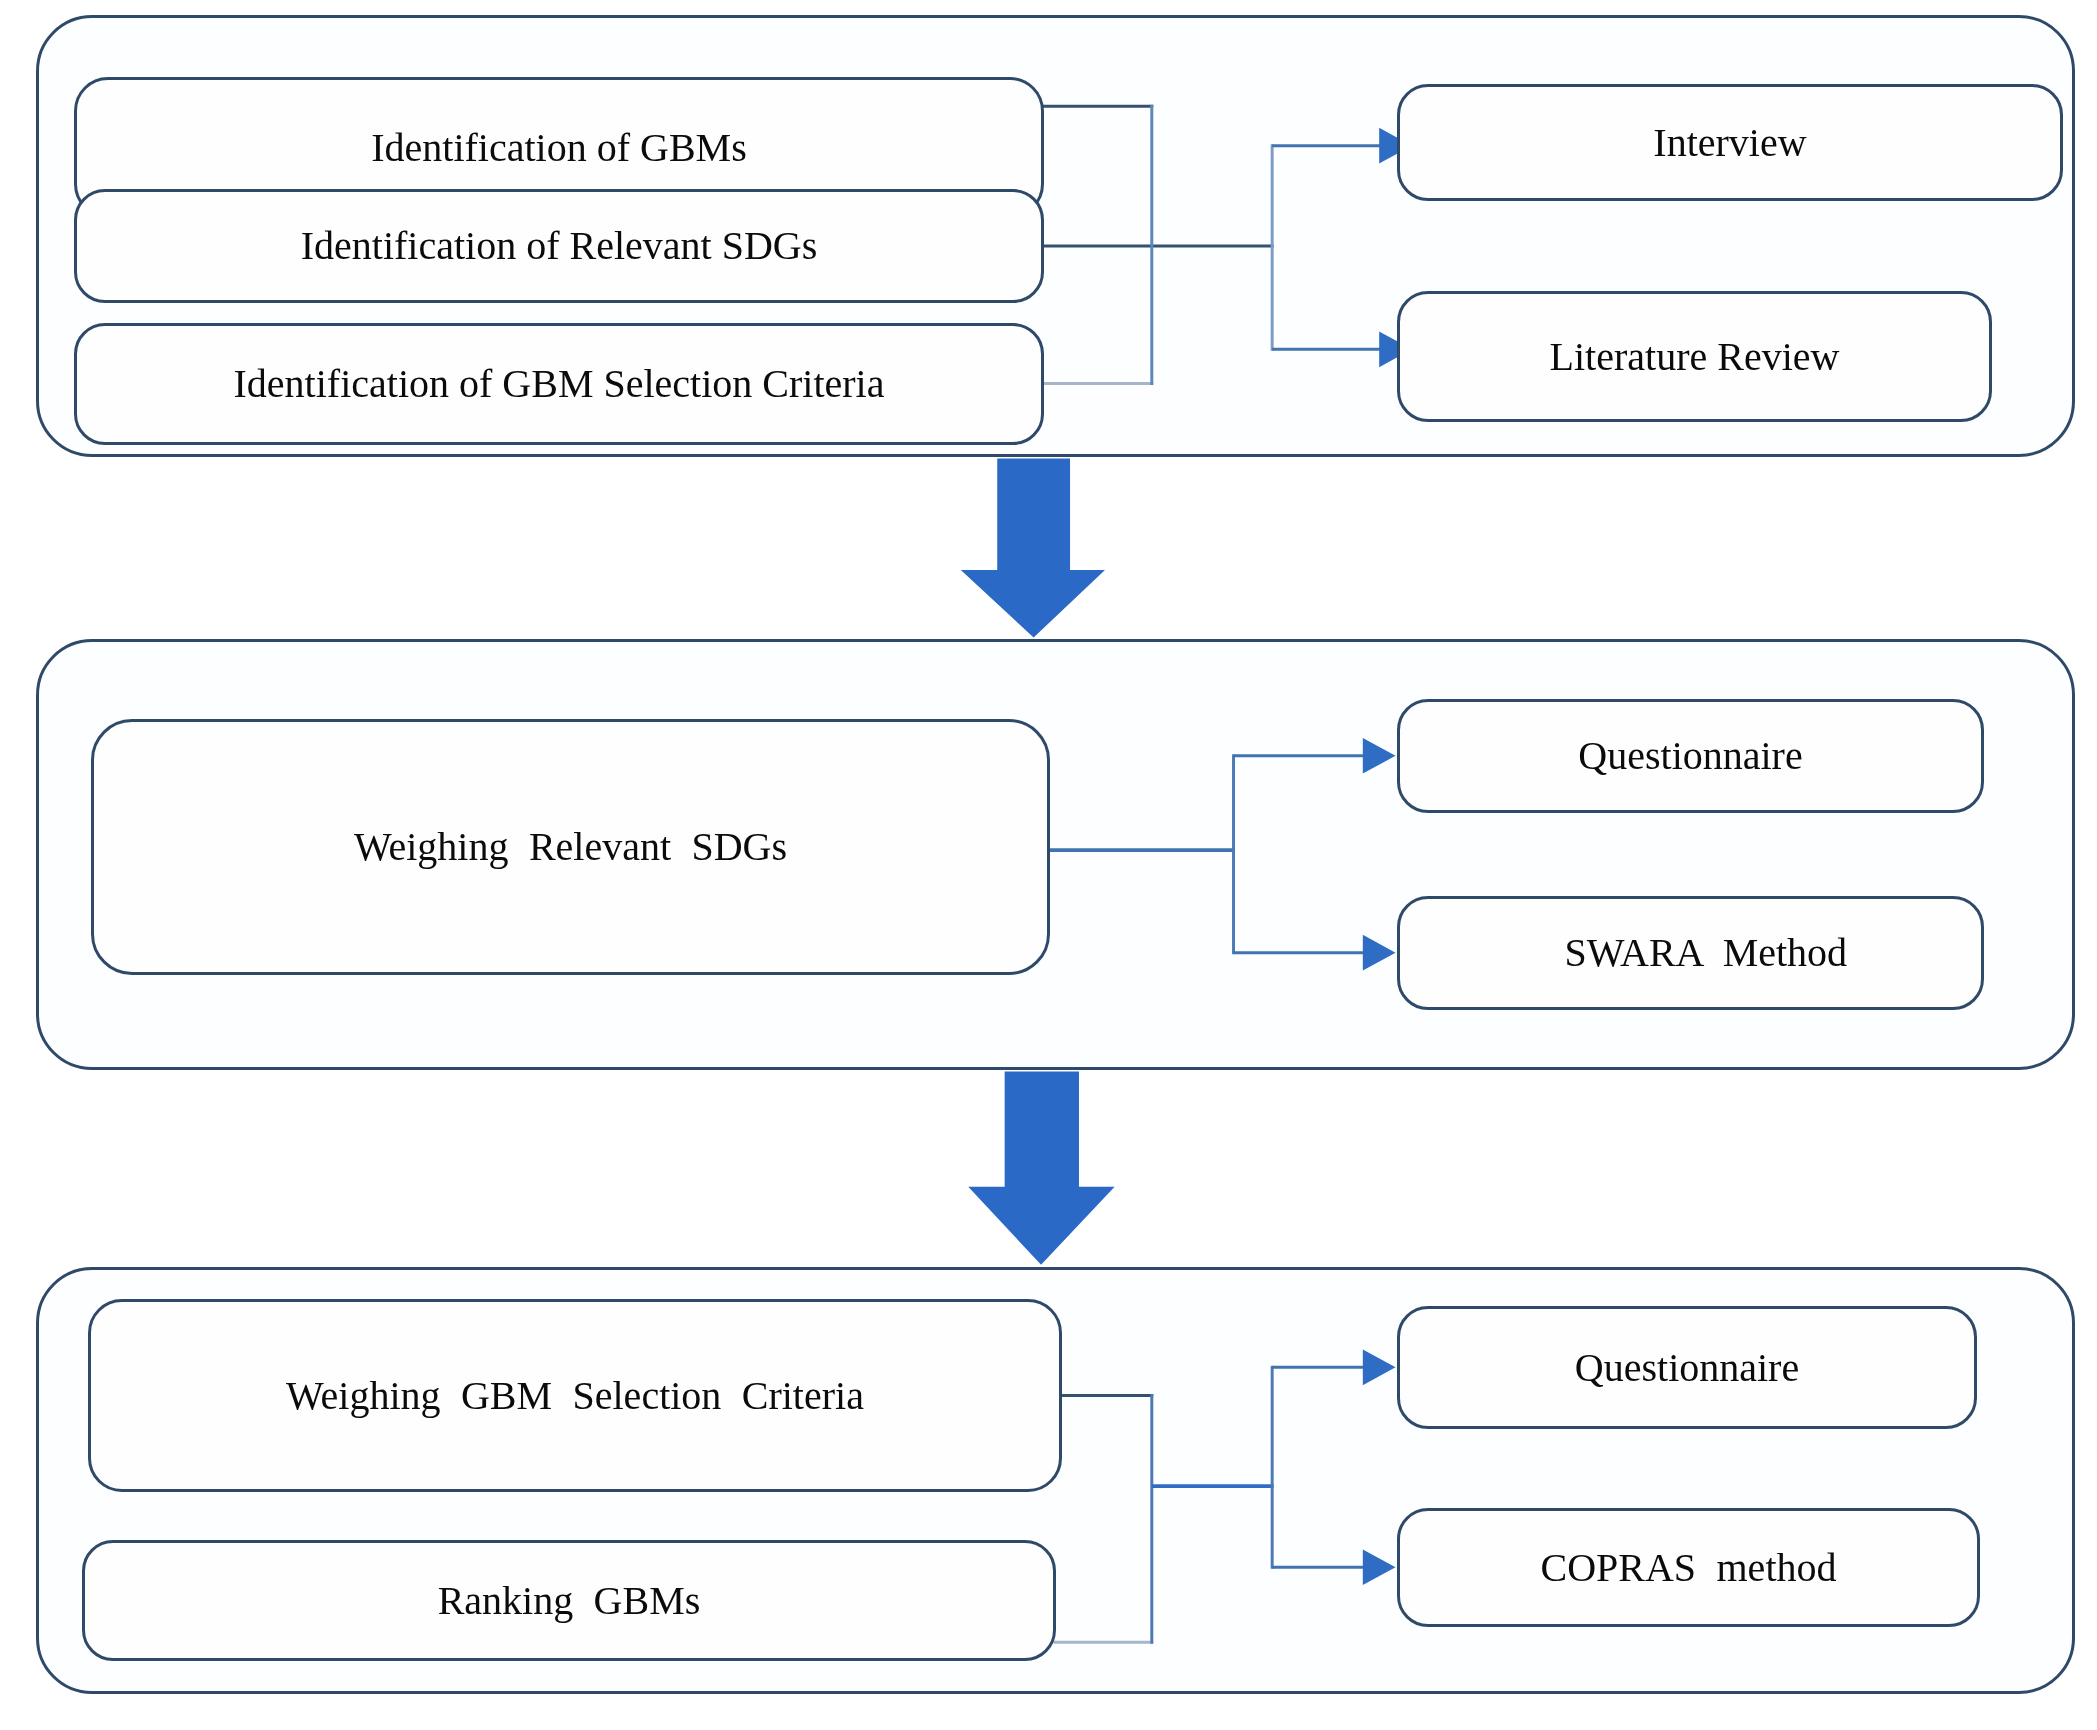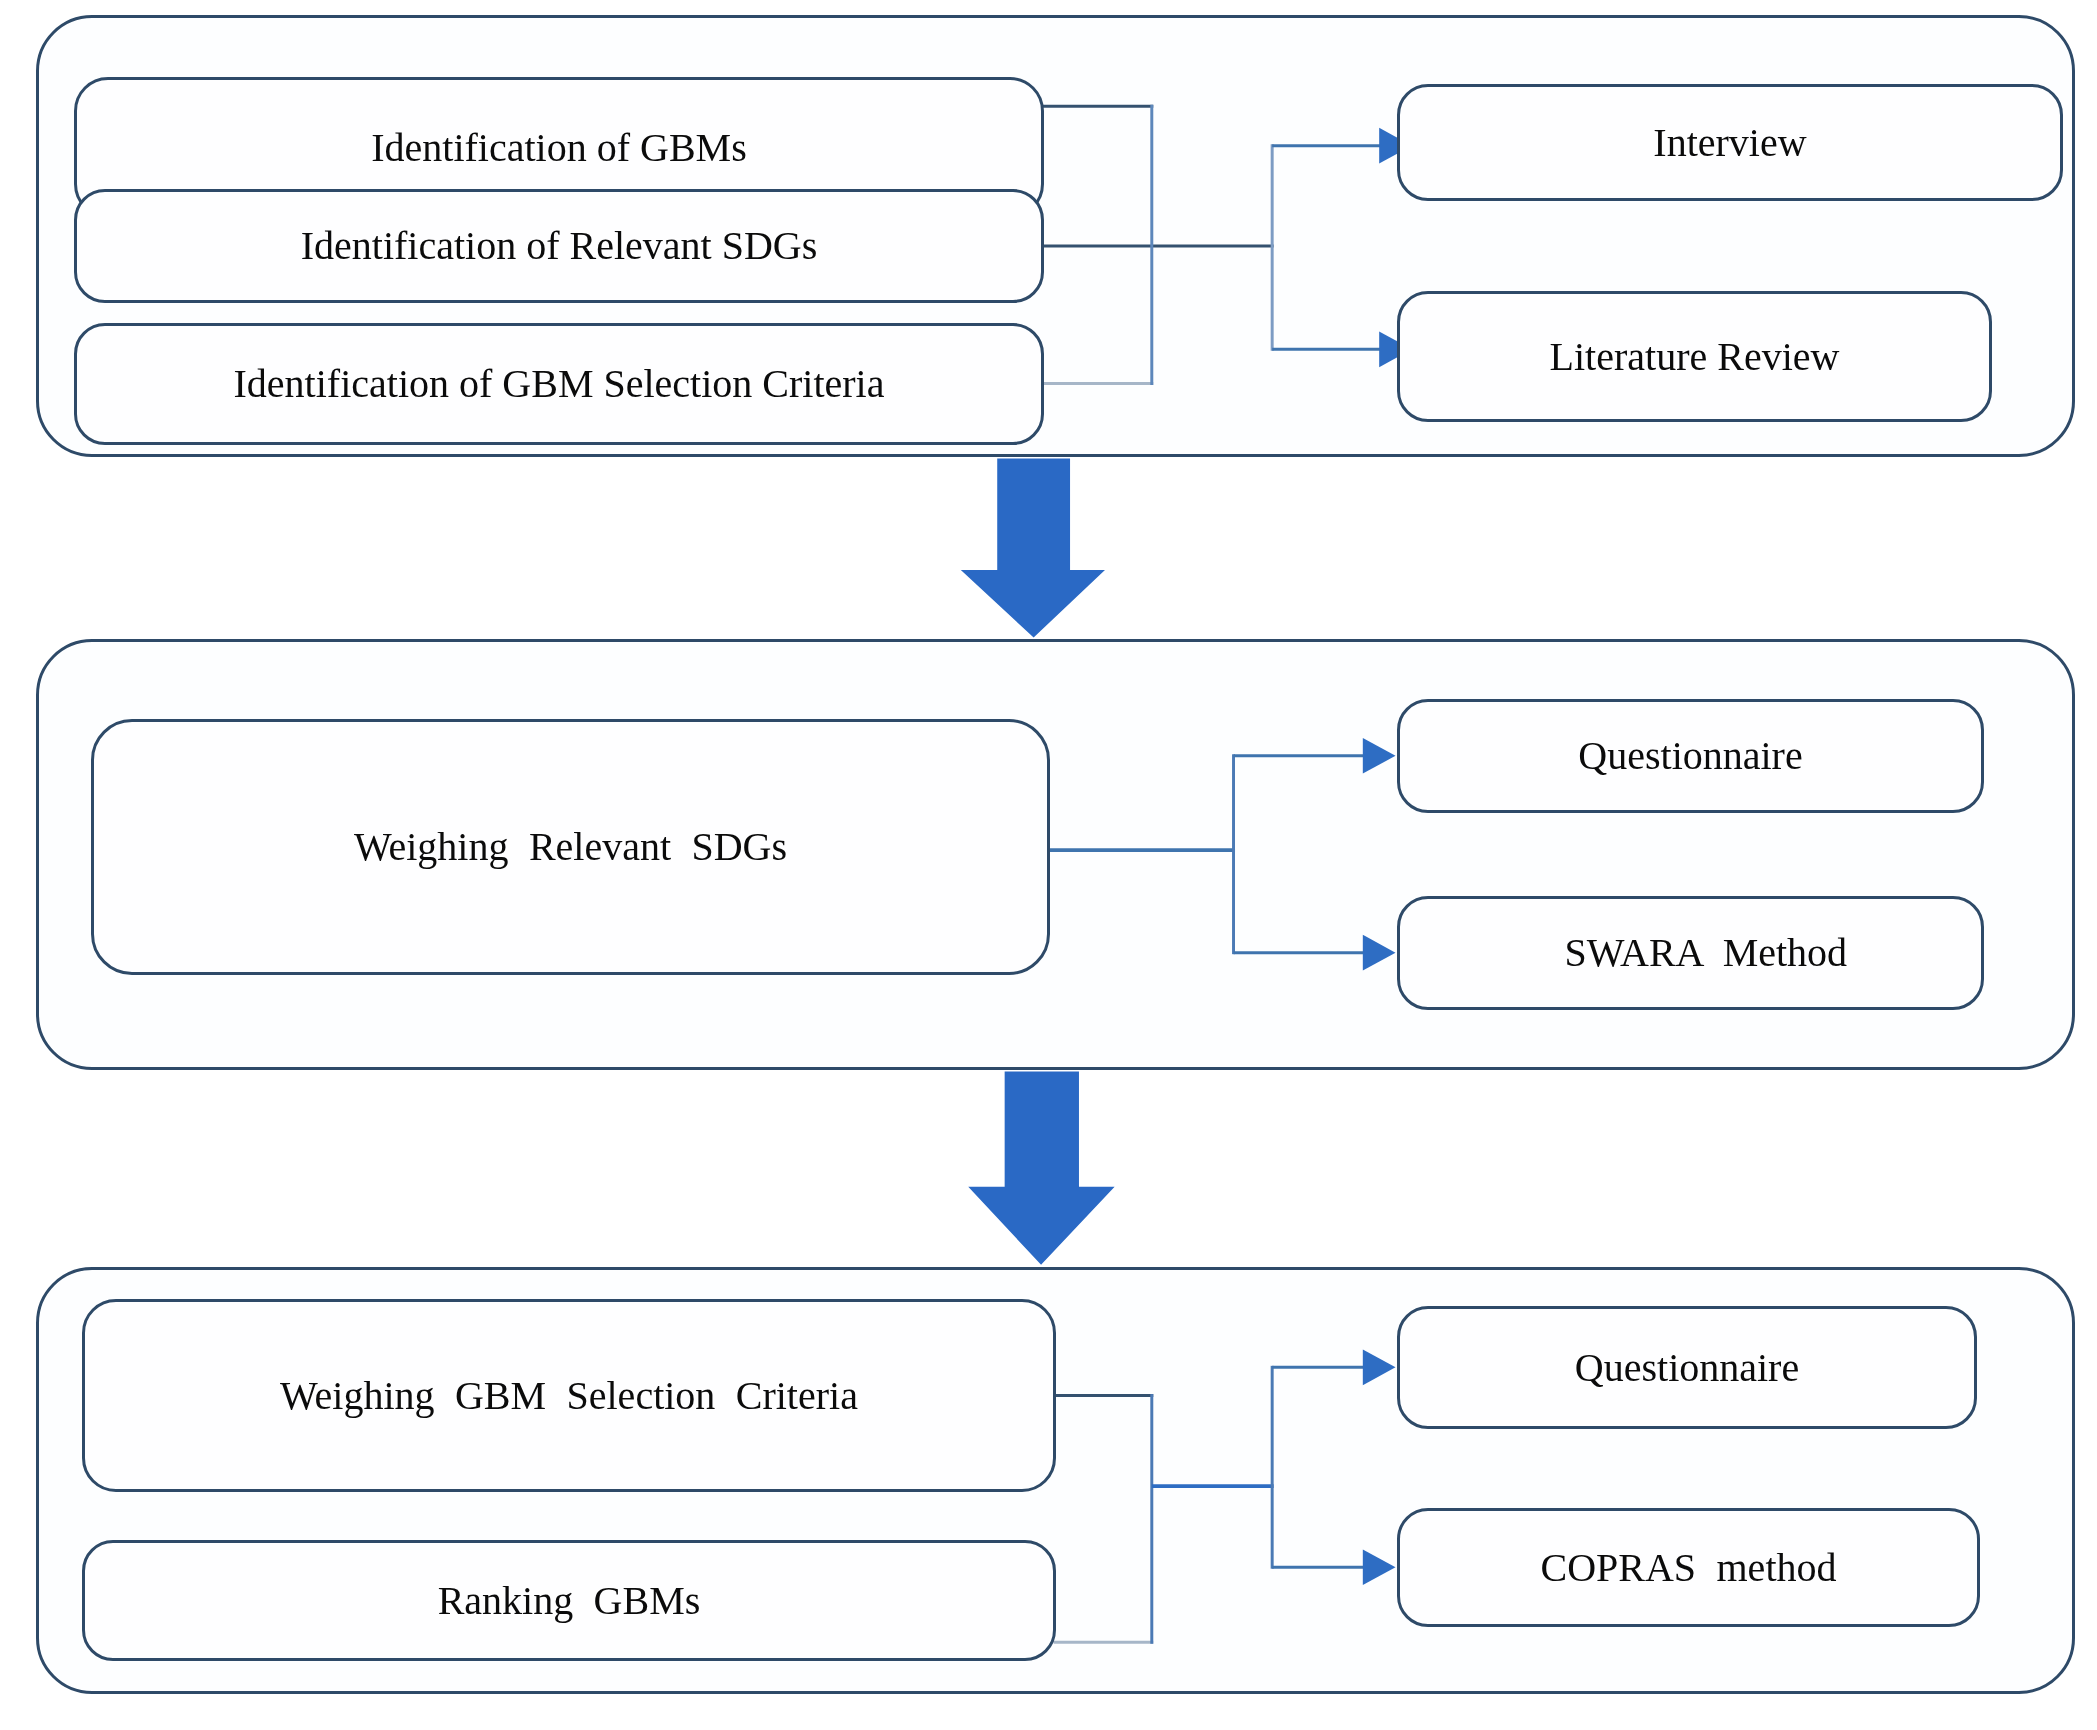--- a/index.html
+++ b/index.html
@@ -88,19 +88,19 @@
   <div class="box r46" style="left:74px;top:36px;width:970px;height:141px;margin-top:41px;">Identification of GBMs</div>
   <div class="box" style="left:74px;top:189px;width:970px;height:114px;">Identification of Relevant SDGs</div>
   <div class="box" style="left:74px;top:323px;width:970px;height:122px;">Identification of GBM Selection Criteria</div>
   <div class="box" style="left:1397px;top:84px;width:666px;height:117px;">Interview</div>
   <div class="box" style="left:1397px;top:291px;width:595px;height:131px;">Literature Review</div>
 
   <div class="box r55 wide" style="left:83px;top:719px;width:959px;height:256px;margin-left:8px;">Weighing Relevant SDGs</div>
   <div class="box wide" style="left:1397px;top:699px;width:587px;height:114px;">Questionnaire</div>
   <div class="box wide" style="left:1397px;top:896px;width:587px;height:114px;padding-left:41px;">SWARA Method</div>
 
-  <div class="box r46 wide" style="left:82px;top:1299px;width:974px;height:193px;">Weighing GBM Selection Criteria</div>
+  <div class="box r46 wide" style="left:88px;top:1299px;width:974px;height:193px;">Weighing GBM Selection Criteria</div>
   <div class="box wide" style="left:82px;top:1540px;width:974px;height:121px;">Ranking GBMs</div>
   <div class="box wide" style="left:1397px;top:1306px;width:580px;height:123px;">Questionnaire</div>
   <div class="box wide" style="left:1397px;top:1508px;width:583px;height:119px;">COPRAS method</div>
 
 </div>
 
 
 </body></html>

